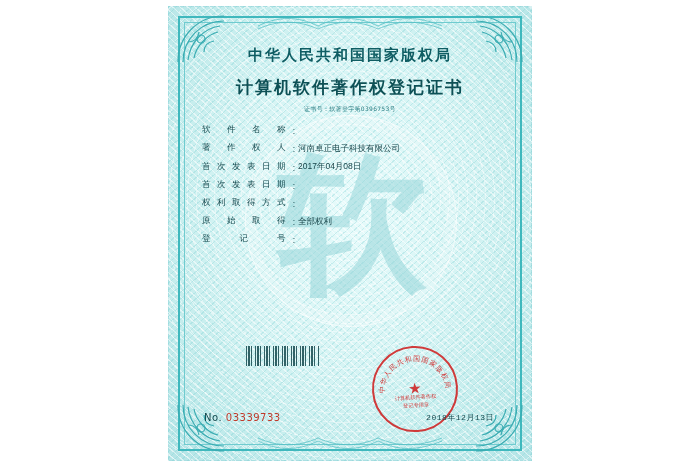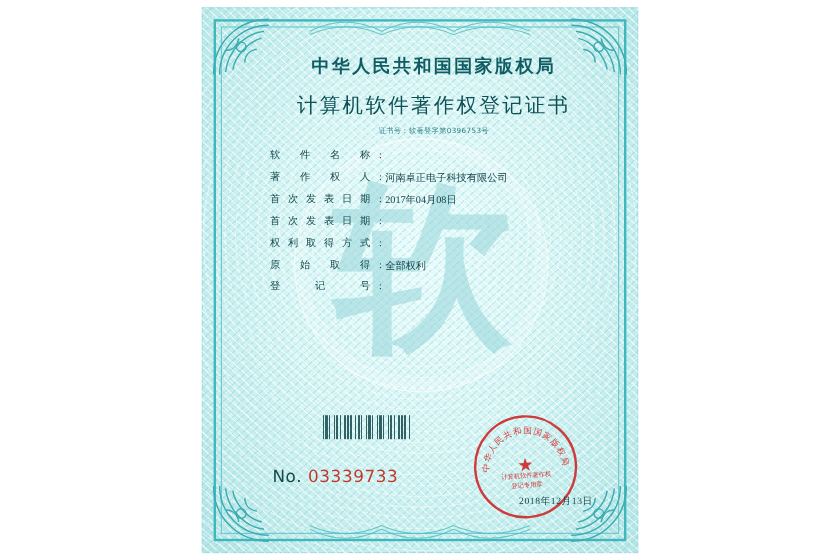--- a/index.html
+++ b/index.html
@@ -108,21 +108,20 @@
     opacity: 0.85;
   }
   .edge-top { left: 90px; top: 8px; }
   .edge-bottom { left: 90px; bottom: 8px; transform: scaleY(-1); }
 
   
   .content {
     position: absolute;
     inset: 0;
     padding: 0;
-    margin-left: 23px;
   }
 
   .title-cn {
     position: absolute;
     left: 0; right: 0;
     top: 40px;
     text-align: center;
     font-size: 15px;
     letter-spacing: 2px;
     color: #0f5d63;
@@ -131,46 +130,46 @@
   }
   .title-main {
     position: absolute;
     left: 0; right: 0;
     top: 70px;
     text-align: center;
     font-size: 17px;
     letter-spacing: 2px;
     color: #0d5055;
     font-family: "DejaVu Sans", sans-serif;
-    font-weight: 400;
+    font-weight: 700;
   }
   .title-sub {
     position: absolute;
     left: 0; right: 0;
     top: 99px;
     text-align: center;
     font-size: 6px;
     color: #2a7d82;
     font-family: "DejaVu Sans", sans-serif;
     letter-spacing: 0.3px;
   }
 
   .fields {
     position: absolute;
     left: 34px;
     top: 118px;
     width: 300px;
   }
   .field-row {
     display: flex;
-    align-items: flex-start;
+    align-items: flex-end;
     margin-bottom: 6px;
     font-size: 8.5px;
     color: #14484d;
-    font-family: Liberation Serif, serif;
+    font-family: Liberation Sans, sans-serif;
   }
   .field-label {
     width: 84px;
     text-align: justify;
     text-align-last: justify;
     letter-spacing: 0.5px;
     flex: none;
     color: #14484d;
     padding-right: 4px;
   }
@@ -253,34 +252,34 @@
     text-align: center;
     font-size: 5.2px;
     line-height: 1.5;
     color: #cf2222;
     font-family: "DejaVu Sans", sans-serif;
   }
 
   .footer-no {
     position: absolute;
     left: 36px;
-    bottom: 55px;
-    font-size: 14px;
+    bottom: 38px;
+    font-size: 10px;
     color: #14484d;
     font-family: "DejaVu Sans", sans-serif;
     letter-spacing: 0.5px;
   }
   .footer-no .num { color: #c03a2b; }
   .footer-date {
     position: absolute;
     right: 38px;
     bottom: 38px;
     font-size: 8px;
     color: #14484d;
-    font-family: Liberation Serif, serif;
+    font-family: Liberation Mono, monospace;
     letter-spacing: 0.5px;
   }
 </style>
 </head>
 <body>
 
 <div id="certificate-page">
 
   <div class="cert-sheet">
 

